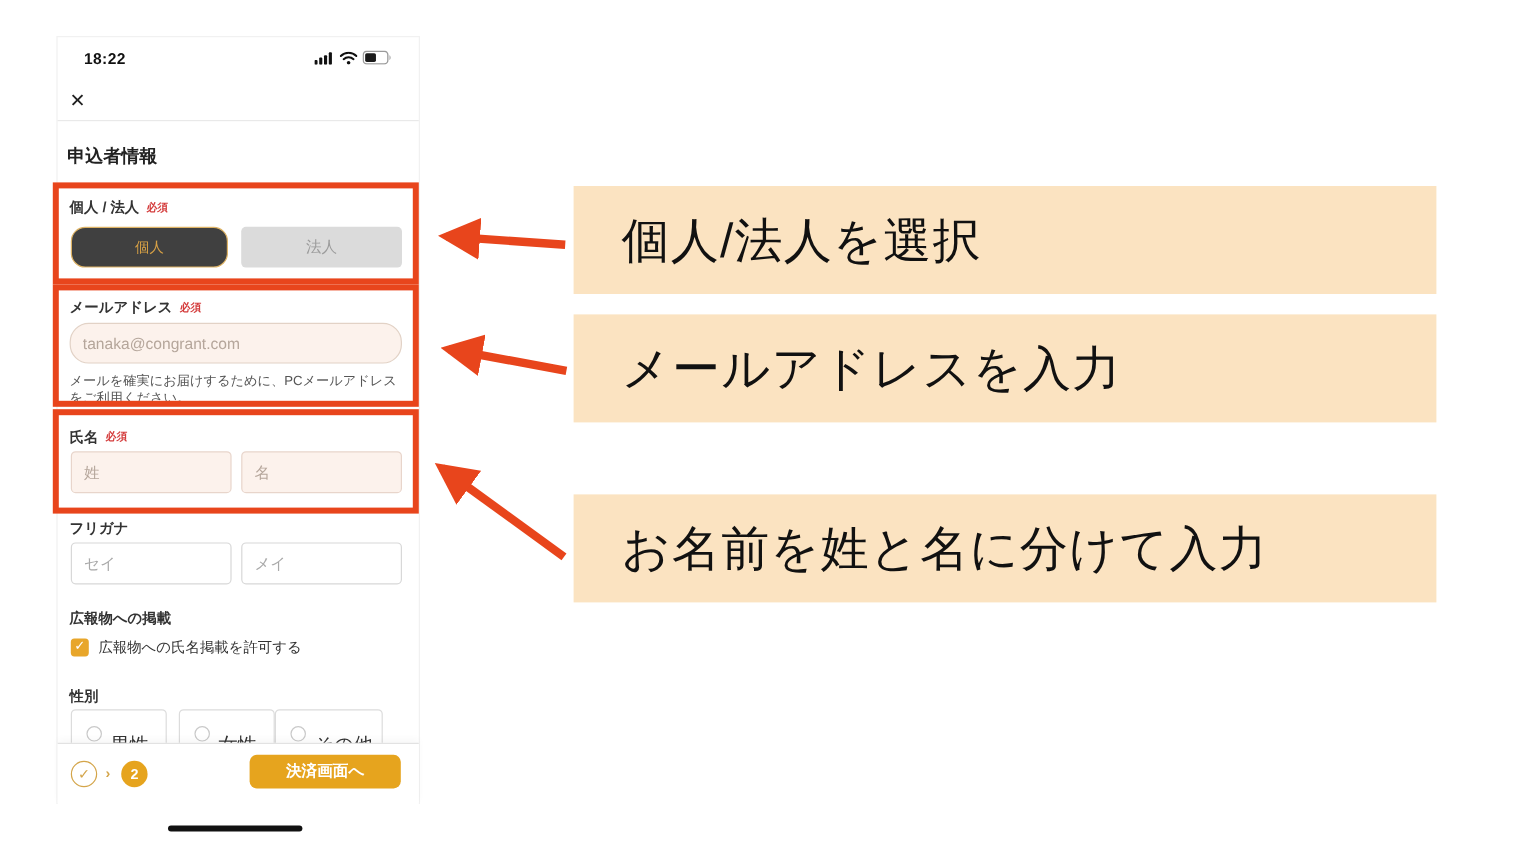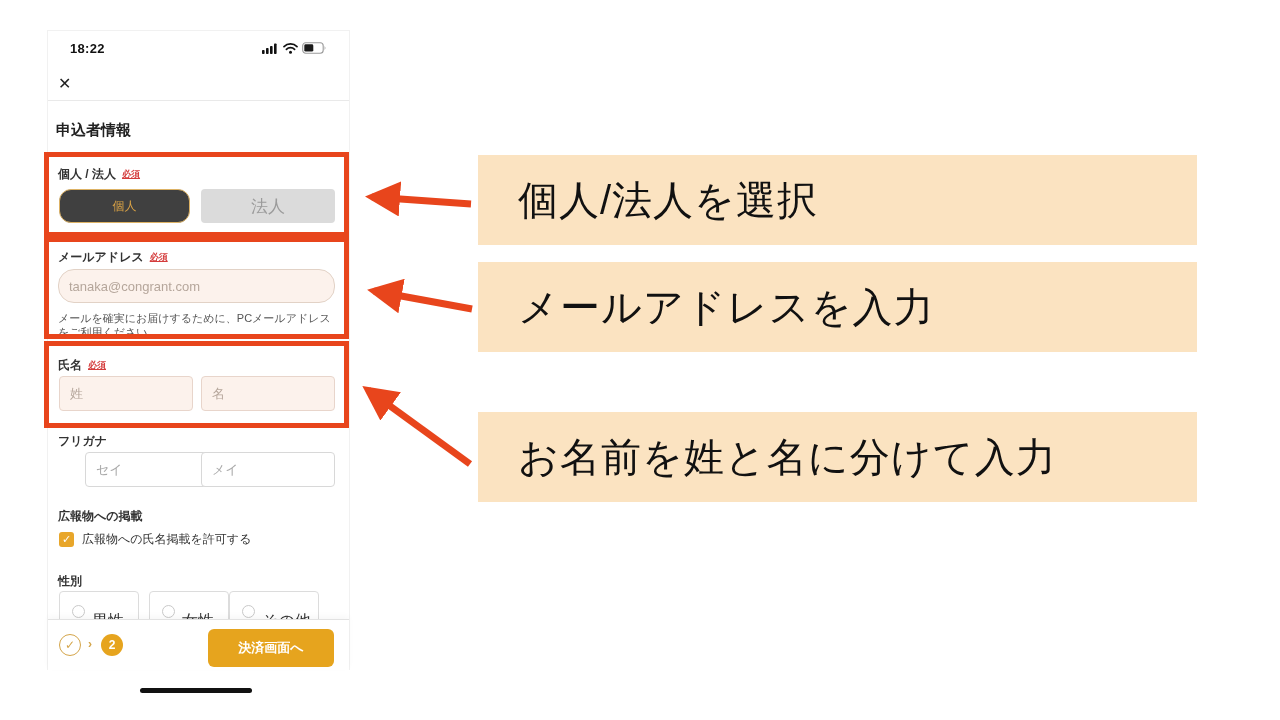--- a/index.html
+++ b/index.html
@@ -17,29 +17,29 @@
   .sticons { display:flex; align-items:center; gap:4px; }
   .browserbar { position:absolute; left:0; top:40px; width:100%; height:30px;
                 border-bottom:1px solid #e9e9e9; }
   .closex { position:absolute; left:10px; top:3px; font-size:16px; color:#222; cursor:pointer; }
   .urltitle { position:absolute; left:0; right:0; top:6px; text-align:center;
               font-size:13px; font-weight:bold; color:#111; }
 
   .sectiontitle { position:absolute; left:8px; top:90px; font-size:15px; font-weight:bold; color:#222; }
 
   .flabel { font-size:12px; font-weight:bold; color:#333; }
-  .req { font-size:9px; font-weight:bold; color:#D43C3C; margin-left:6px; vertical-align:1px;text-decoration:underline; }
+  .req { font-size:9px; font-weight:bold; color:#D43C3C; margin-left:6px; vertical-align:1px; }
 
   .row-typelabel { position:absolute; left:10px; top:133px; }
   .btn-kojin { position:absolute; left:11px; top:158px; width:131px; height:34px;
                background:#404040; border:1px solid #DDB264; border-radius:12px;
                font-size:12px; color:#D8A145; display:flex; align-items:center; justify-content:center; cursor:pointer; }
   .btn-hojin { position:absolute; left:153px; top:158px; width:134px; height:34px;
                background:#DBDBDB; border:none; border-radius:4px;
-               font-size:17px; color:#9B9B9B; display:flex; align-items:center; justify-content:center; cursor:pointer; }
+               font-size:13px; color:#9B9B9B; display:flex; align-items:center; justify-content:center; cursor:pointer; }
 
   .row-maillabel { position:absolute; left:10px; top:216px; }
   .input-mail { position:absolute; left:10px; top:238px; width:277px; height:34px;
                 background:#FCF2EC; border:1px solid #E2D2C6; border-radius:16px;
                 font-size:13px; color:#6b5b50; padding-left:10px; outline:none;
                 font-family:"Liberation Sans","DejaVu Sans",sans-serif; }
   .input-mail::placeholder { color:#B5A69B; }
   .helper { position:absolute; left:10px; top:280px; width:282px;
             font-size:11px; line-height:14px; color:#555; }
 
@@ -48,21 +48,21 @@
                 font-size:13px; color:#6b5b50; padding-left:10px; outline:none; height:35px;
                 font-family:"Liberation Sans","DejaVu Sans",sans-serif; position:absolute; }
   .input-pink::placeholder { color:#B5A69B; }
   .input-white { background:#fff; border:1px solid #D8D8D8; border-radius:4px;
                  font-size:13px; color:#444; padding-left:10px; outline:none; height:35px;
                  font-family:"Liberation Sans","DejaVu Sans",sans-serif; position:absolute; }
   .input-white::placeholder { color:#A9A9A9; }
   .in-sei  { left:11px;  top:345px; width:134px; }
   .in-mei  { left:153px; top:345px; width:134px; }
   .row-kanalabel { position:absolute; left:10px; top:400px; }
-  .in-ksei { left:11px;  top:421px; width:134px;margin-left:26px; }
+  .in-ksei { left:11px;  top:421px; width:134px; }
   .in-kmei { left:153px; top:421px; width:134px; }
 
   .row-publabel { position:absolute; left:10px; top:475px; }
   .checkrow { position:absolute; left:11px; top:500px; display:flex; align-items:center; gap:8px; cursor:pointer; }
   .checkbox { width:15px; height:15px; background:#E8A62A; border-radius:3px;
               display:flex; align-items:center; justify-content:center;
               color:#fff; font-size:11px; font-weight:bold; line-height:1; }
   .checklabel { font-size:12px; color:#333; }
 
   .row-genderlabel { position:absolute; left:10px; top:540px; }
@@ -78,21 +78,21 @@
   .stickybar { position:absolute; left:0; top:588px; width:100%; height:51px;
                background:#fff; border-top:1px solid #e2e2e2; z-index:5;
                box-shadow:0 -3px 6px rgba(0,0,0,0.03); }
   .stepdone { position:absolute; left:11px; top:14px; width:22px; height:22px;
               border:1.5px solid #D4A54A; border-radius:50%; color:#D4A54A;
               font-size:12px; display:flex; align-items:center; justify-content:center; }
   .stepchev { position:absolute; left:40px; top:17px; font-size:12px; color:#D4A54A; font-weight:bold; }
   .stepnum { position:absolute; left:53px; top:14px; width:22px; height:22px;
              background:#E6A41E; border-radius:50%; color:#fff; font-size:12px; font-weight:bold;
              display:flex; align-items:center; justify-content:center; }
-  .paybtn { position:absolute; right:15px; top:9px; width:126px; height:38px;
+  .paybtn { position:absolute; right:15px; top:9px; width:126px; height:28px;
             background:#E6A41E; border:none; border-radius:6px; color:#fff;
             font-size:13px; font-weight:bold; display:flex; align-items:center; justify-content:center;
             cursor:pointer; font-family:"Liberation Sans","DejaVu Sans",sans-serif; }
 
   .homebar { position:absolute; left:140px; top:688px; width:112px; height:5px;
              background:#111; border-radius:3px; }
 
   
   .hl { position:absolute; border:5px solid #E8451C; z-index:6; pointer-events:none; }
   .hl1 { left:44px; top:152px; width:305px; height:85px; }

